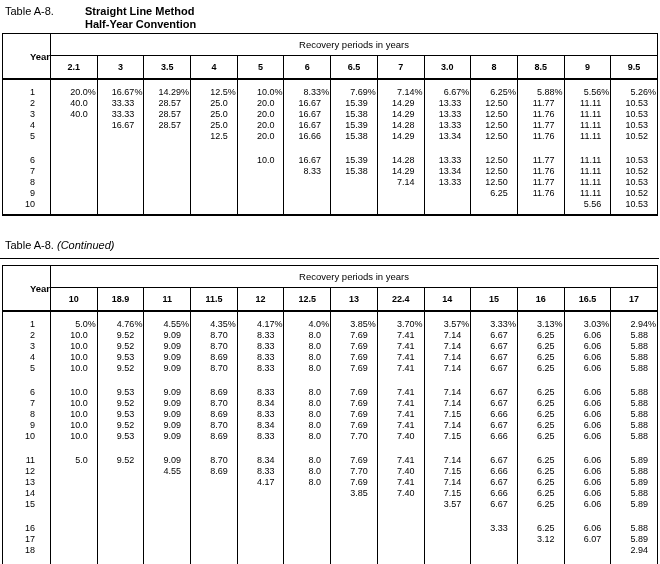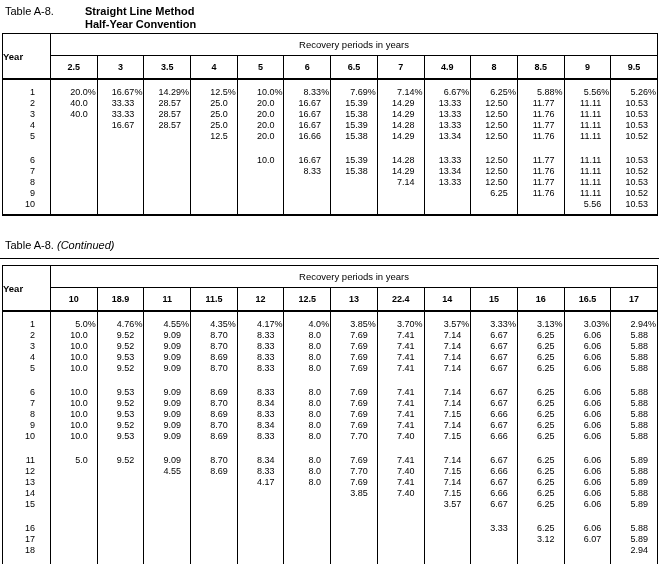--- a/index.html
+++ b/index.html
@@ -23,21 +23,21 @@
   .tw-1 table { margin-top:6px; }
   table {
     border-collapse:collapse; table-layout:fixed;
     width:656px; border:1px solid #000; border-bottom-width:2px;
   }
   col.c-year { width:48px; }
 
   thead th { padding:0; font-weight:bold; }
   th.year-th {
     border-right:1px solid #000; font-size:9.5px;
-    text-align:left; vertical-align:middle;
+    text-align:right; vertical-align:middle;
   }
   th.span-th {
     border-bottom:1px solid #000; height:21px;
     font-size:9.5px; font-weight:normal; vertical-align:middle;
   }
   tr.period-row th {
     height:22px; font-size:9px; text-align:center; vertical-align:middle;
     border-left:1px solid #000; border-bottom:2px solid #000;
   }
   tr.period-row th:first-child { border-left:none; }
@@ -82,29 +82,29 @@
           <col>
           <col>
           <col>
         </colgroup>
         <thead>
           <tr>
             <th class="year-th" rowspan="2">Year</th>
             <th class="span-th" colspan="13">Recovery periods in years</th>
           </tr>
           <tr class="period-row">
-            <th>2.5</th>
+            <th>2.1</th>
             <th>3</th>
             <th>3.5</th>
             <th>4</th>
             <th>5</th>
             <th>6</th>
             <th>6.5</th>
             <th>7</th>
-            <th>4.9</th>
+            <th>3.0</th>
             <th>8</th>
             <th>8.5</th>
             <th>9</th>
             <th>9.5</th>
           </tr>
         </thead>
         <tbody>
           <tr>
             <td class="year-cell">1</td>
             <td class="value-cell">20.0<span class="pct">%</span></td>

